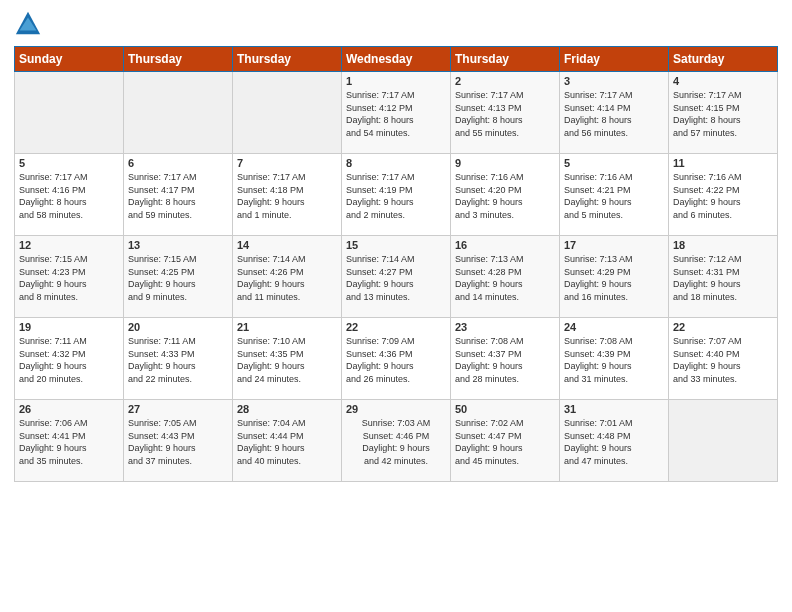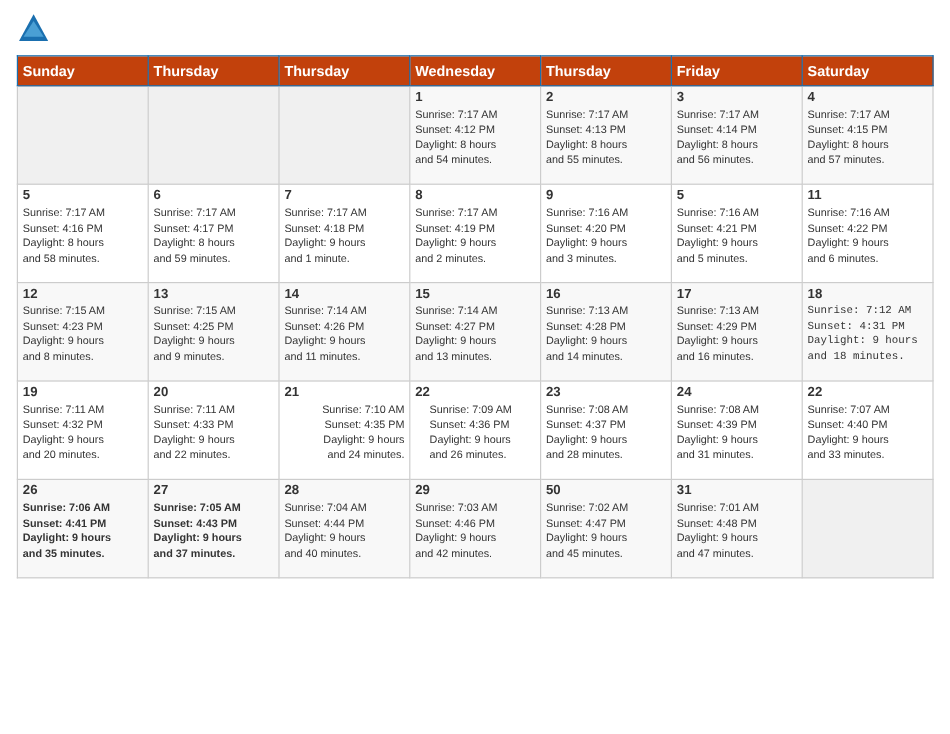--- a/index.html
+++ b/index.html
@@ -254,21 +254,21 @@
           </td>
           <td>
             <span class="day-num">17</span>
             <div class="day-info" style="white-space: pre-line;">Sunrise: 7:13 AM
 Sunset: 4:29 PM
 Daylight: 9 hours
 and 16 minutes.</div>
           </td>
           <td>
             <span class="day-num">18</span>
-            <div class="day-info" style="white-space: pre-line; font-family: Liberation Mono, monospace;">Sunrise: 7:12 AM
+            <div class="day-info" style="white-space: pre-line;">Sunrise: 7:12 AM
 Sunset: 4:31 PM
 Daylight: 9 hours
 and 18 minutes.</div>
           </td>
         </tr>
         <tr>
           <td>
             <span class="day-num">19</span>
             <div class="day-info" style="white-space: pre-line;">Sunrise: 7:11 AM
 Sunset: 4:32 PM
@@ -277,28 +277,28 @@
           </td>
           <td>
             <span class="day-num">20</span>
             <div class="day-info" style="white-space: pre-line;">Sunrise: 7:11 AM
 Sunset: 4:33 PM
 Daylight: 9 hours
 and 22 minutes.</div>
           </td>
           <td>
             <span class="day-num">21</span>
-            <div class="day-info" style="white-space: pre-line; text-align: right;">Sunrise: 7:10 AM
+            <div class="day-info" style="white-space: pre-line;">Sunrise: 7:10 AM
 Sunset: 4:35 PM
 Daylight: 9 hours
 and 24 minutes.</div>
           </td>
           <td>
             <span class="day-num">22</span>
-            <div class="day-info" style="white-space: pre-line; margin-left: 12px;">Sunrise: 7:09 AM
+            <div class="day-info" style="white-space: pre-line;">Sunrise: 7:09 AM
 Sunset: 4:36 PM
 Daylight: 9 hours
 and 26 minutes.</div>
           </td>
           <td>
             <span class="day-num">23</span>
             <div class="day-info" style="white-space: pre-line;">Sunrise: 7:08 AM
 Sunset: 4:37 PM
 Daylight: 9 hours
 and 28 minutes.</div>
@@ -314,42 +314,42 @@
             <span class="day-num">22</span>
             <div class="day-info" style="white-space: pre-line;">Sunrise: 7:07 AM
 Sunset: 4:40 PM
 Daylight: 9 hours
 and 33 minutes.</div>
           </td>
         </tr>
         <tr>
           <td>
             <span class="day-num">26</span>
-            <div class="day-info" style="white-space: pre-line; font-weight: bold;">Sunrise: 7:06 AM
+            <div class="day-info" style="white-space: pre-line;">Sunrise: 7:06 AM
 Sunset: 4:41 PM
 Daylight: 9 hours
 and 35 minutes.</div>
           </td>
           <td>
             <span class="day-num">27</span>
-            <div class="day-info" style="white-space: pre-line; font-weight: bold;">Sunrise: 7:05 AM
+            <div class="day-info" style="white-space: pre-line;">Sunrise: 7:05 AM
 Sunset: 4:43 PM
 Daylight: 9 hours
 and 37 minutes.</div>
           </td>
           <td>
             <span class="day-num">28</span>
             <div class="day-info" style="white-space: pre-line;">Sunrise: 7:04 AM
 Sunset: 4:44 PM
 Daylight: 9 hours
 and 40 minutes.</div>
           </td>
           <td>
             <span class="day-num">29</span>
-            <div class="day-info" style="white-space: pre-line;">Sunrise: 7:03 AM
+            <div class="day-info" style="white-space: pre-line; text-align: center;">Sunrise: 7:03 AM
 Sunset: 4:46 PM
 Daylight: 9 hours
 and 42 minutes.</div>
           </td>
           <td>
             <span class="day-num">50</span>
             <div class="day-info" style="white-space: pre-line;">Sunrise: 7:02 AM
 Sunset: 4:47 PM
 Daylight: 9 hours
 and 45 minutes.</div>

